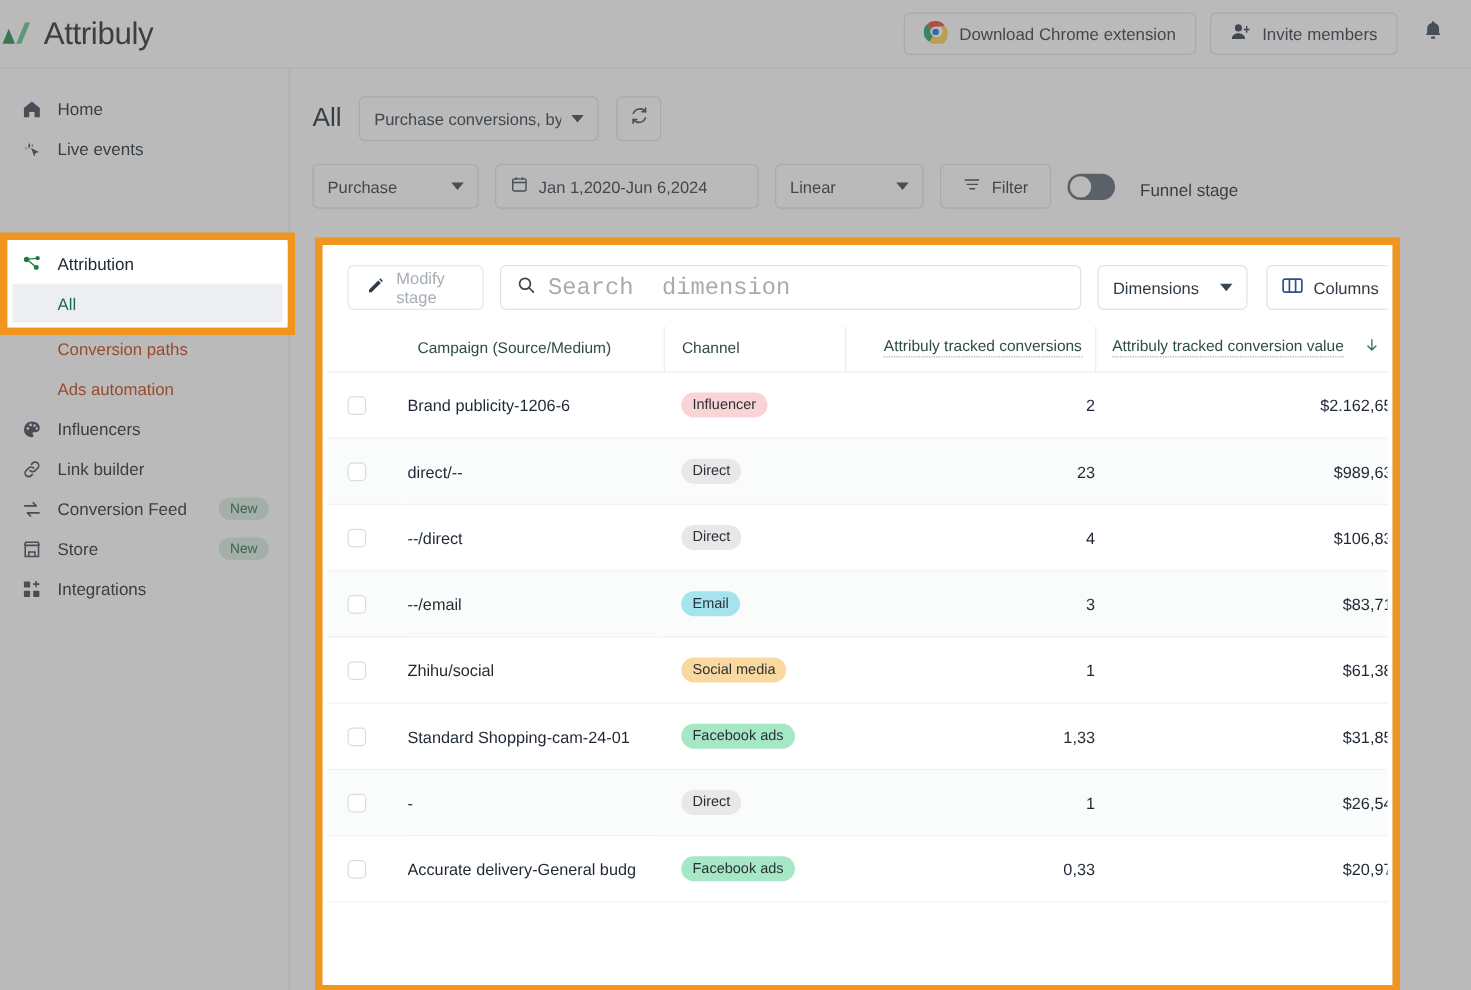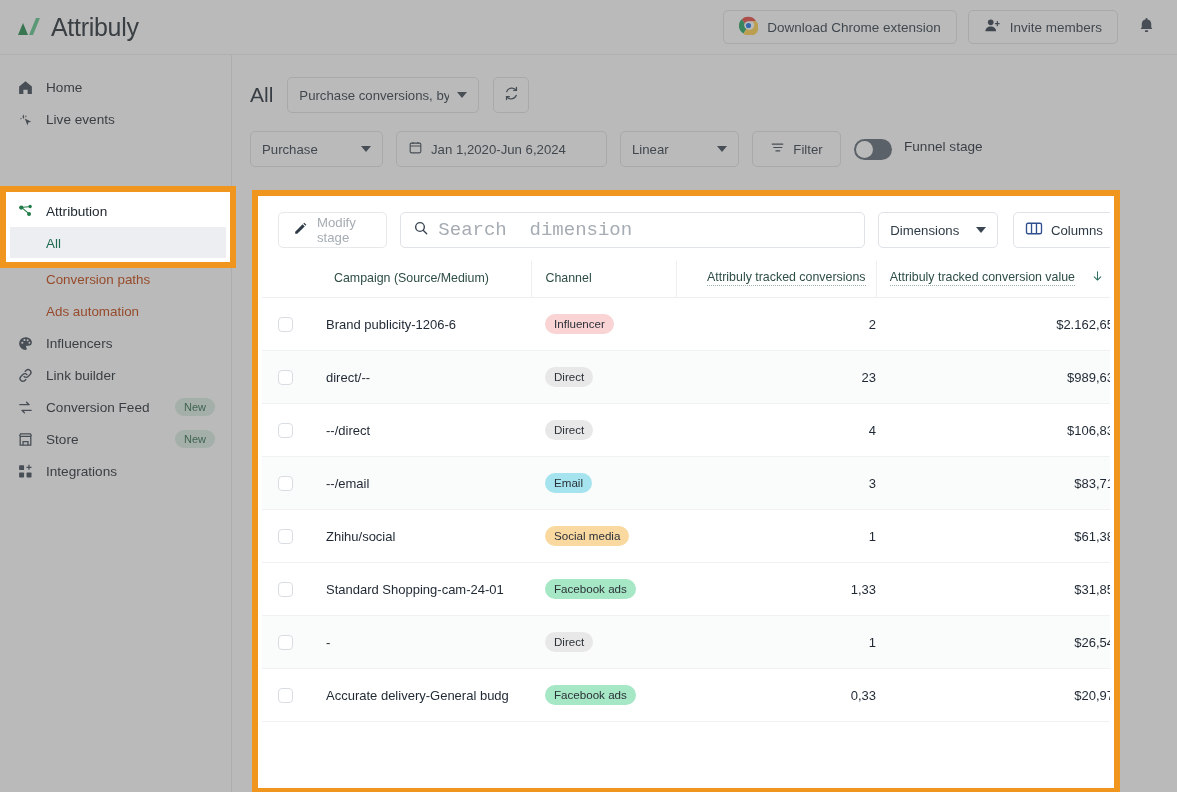--- a/index.html
+++ b/index.html
@@ -15,21 +15,21 @@
     position: absolute; inset: 0;
     background: rgba(90,90,90,0.42);
     pointer-events: none; z-index: 40;
   }
   
   .topbar {
     position: absolute; top: 0; left: 0; width: 1177px; height: 55px;
     background: #ffffff; border-bottom: 1px solid #eceef0;
     display: flex; align-items: center; z-index: 5;
   }
-  .logo-wrap { display: flex; align-items: center; padding-left: 16px; gap: 9px; }
+  .logo-wrap { display: flex; align-items: center; gap: 9px; }
   .logo-mark { width: 26px; height: 26px; position: relative; }
   .logo-text { font-size: 25px; color: #222b33; letter-spacing: -0.3px; font-weight: 400; }
   .top-actions { margin-left: auto; display: flex; align-items: center; gap: 11px; padding-right: 14px; }
   .btn-outline {
     height: 34px; border: 1px solid #dfe2e6; border-radius: 5px;
     background: #fff; display: flex; align-items: center; gap: 9px;
     padding: 0 15px; font-size: 13.5px; color: #2e3a45; cursor: pointer; white-space: nowrap;
   }
   .bell-btn { width: 34px; height: 34px; display: flex; align-items: center; justify-content: center; cursor: pointer; }
   
@@ -63,21 +63,21 @@
   .toolrow1 { display: flex; align-items: center; gap: 14px; padding: 22px 0 0 18px; }
   .all-label { font-size: 21px; color: #1f2833; }
   .sel {
     height: 36px; border: 1px solid #dfe2e6; border-radius: 5px; background: #fff;
     display: flex; align-items: center; padding: 0 11px; font-size: 13.2px; color: #2e3a45;
     cursor: pointer; gap: 8px; white-space: nowrap; overflow: hidden;
   }
   .caret { width: 0; height: 0; border-left: 5px solid transparent; border-right: 5px solid transparent; border-top: 6px solid #3b4653; flex: none; }
   .icon-btn { width: 36px; height: 36px; border: 1px solid #dfe2e6; border-radius: 5px; background: #fff; display: flex; align-items: center; justify-content: center; cursor: pointer; }
   .toolrow2 { display: flex; align-items: center; gap: 13px; padding: 18px 0 0 18px; }
-  .toggle-wrap { display: flex; align-items: flex-start; gap: 12px; }
+  .toggle-wrap { display: flex; align-items: flex-end; gap: 20px; }
   .toggle { width: 38px; height: 21px; border-radius: 11px; background: #5b6672; position: relative; cursor: pointer; }
   .toggle .knob { position: absolute; top: 2px; left: 2px; width: 17px; height: 17px; border-radius: 50%; background: #fff; }
   .toggle-label { font-size: 13.6px; color: #1f2833; }
   .table-tools { display: flex; align-items: center; gap: 13px; padding: 14px 0 0 18px; }
   .btn-ghost {
     height: 36px; border: 1px solid #e6e8ea; border-radius: 5px; background: #fff;
     display: flex; align-items: center; gap: 9px; padding: 0 14px; font-size: 13.2px; color: #a6acb3; cursor: pointer;
   }
   .searchbox {
     height: 36px; flex: 1; max-width: 465px; border: 1px solid #dfe2e6; border-radius: 5px;

